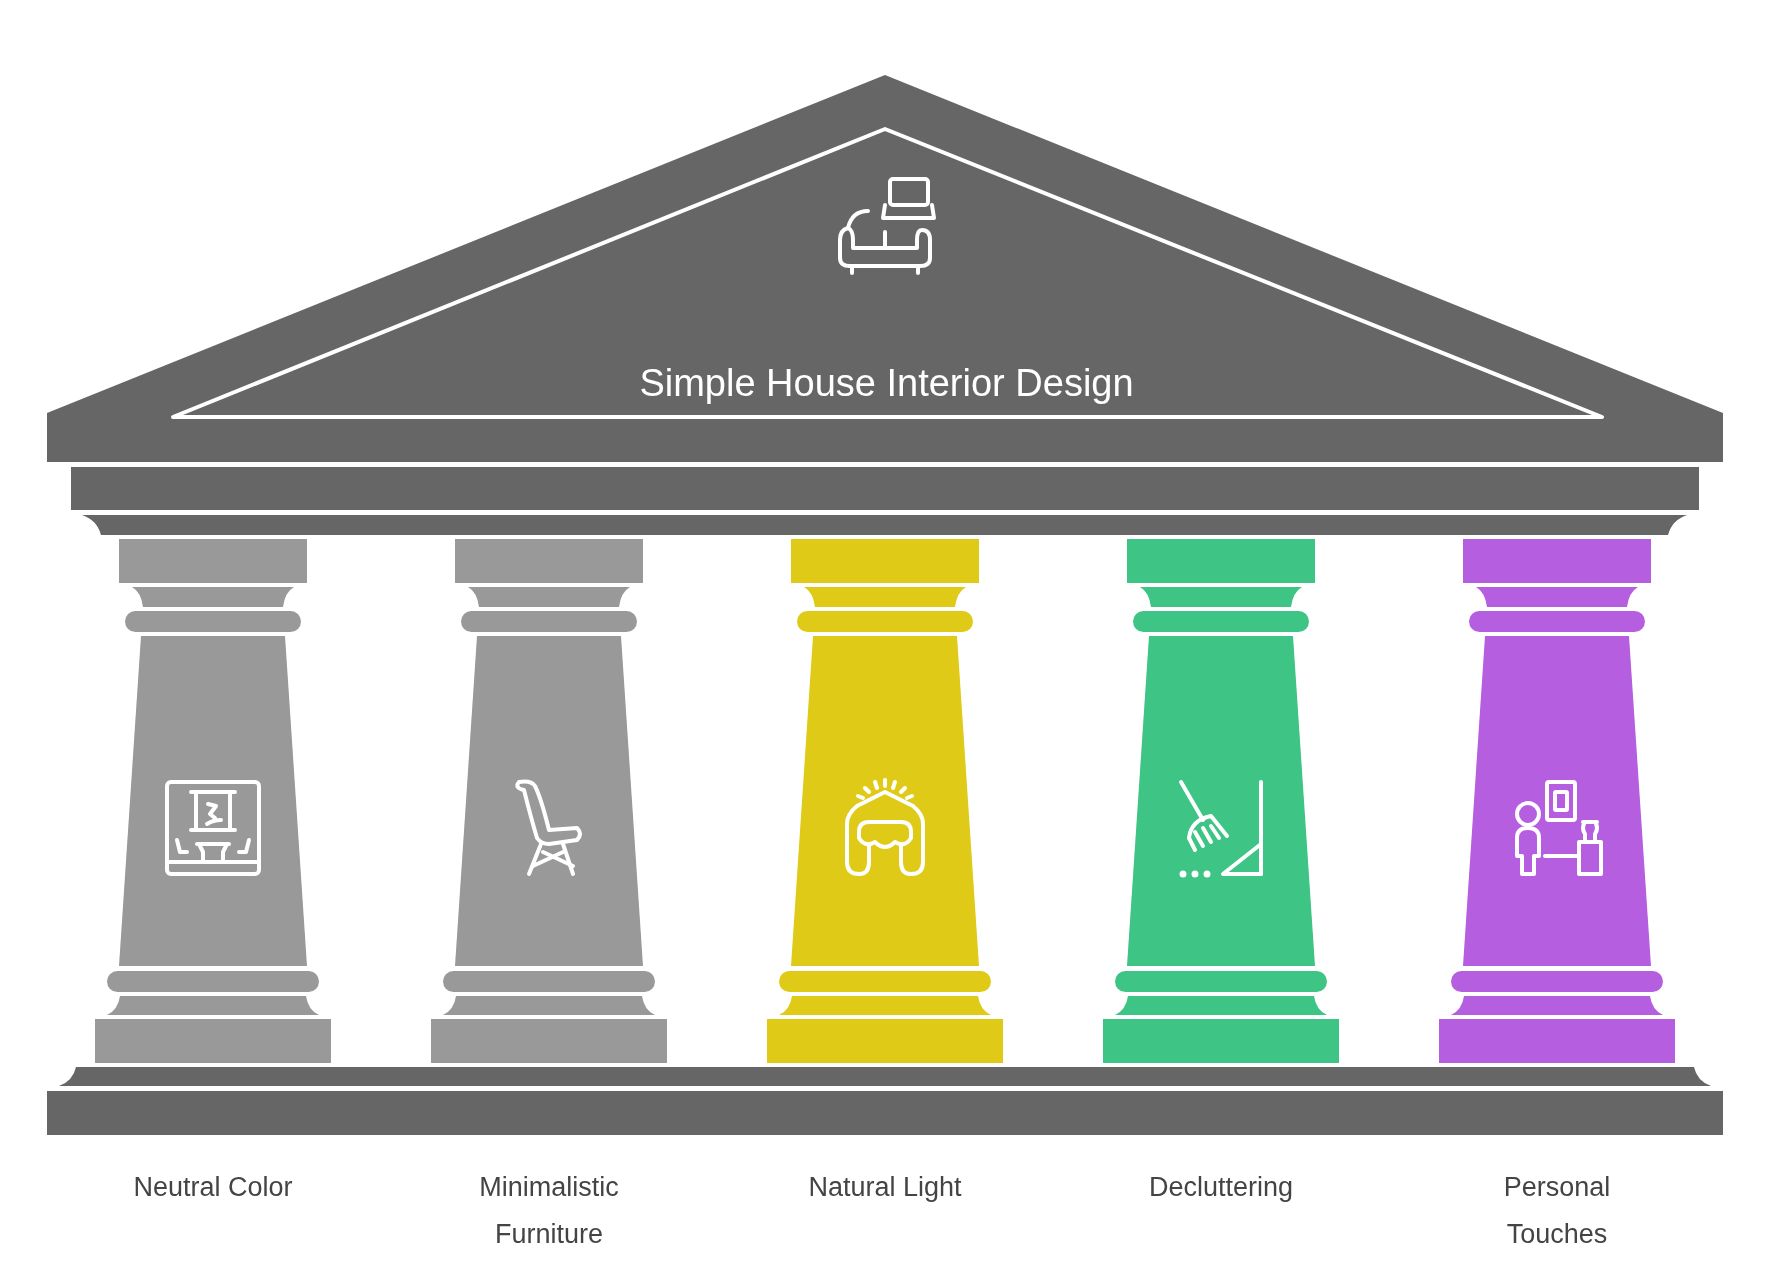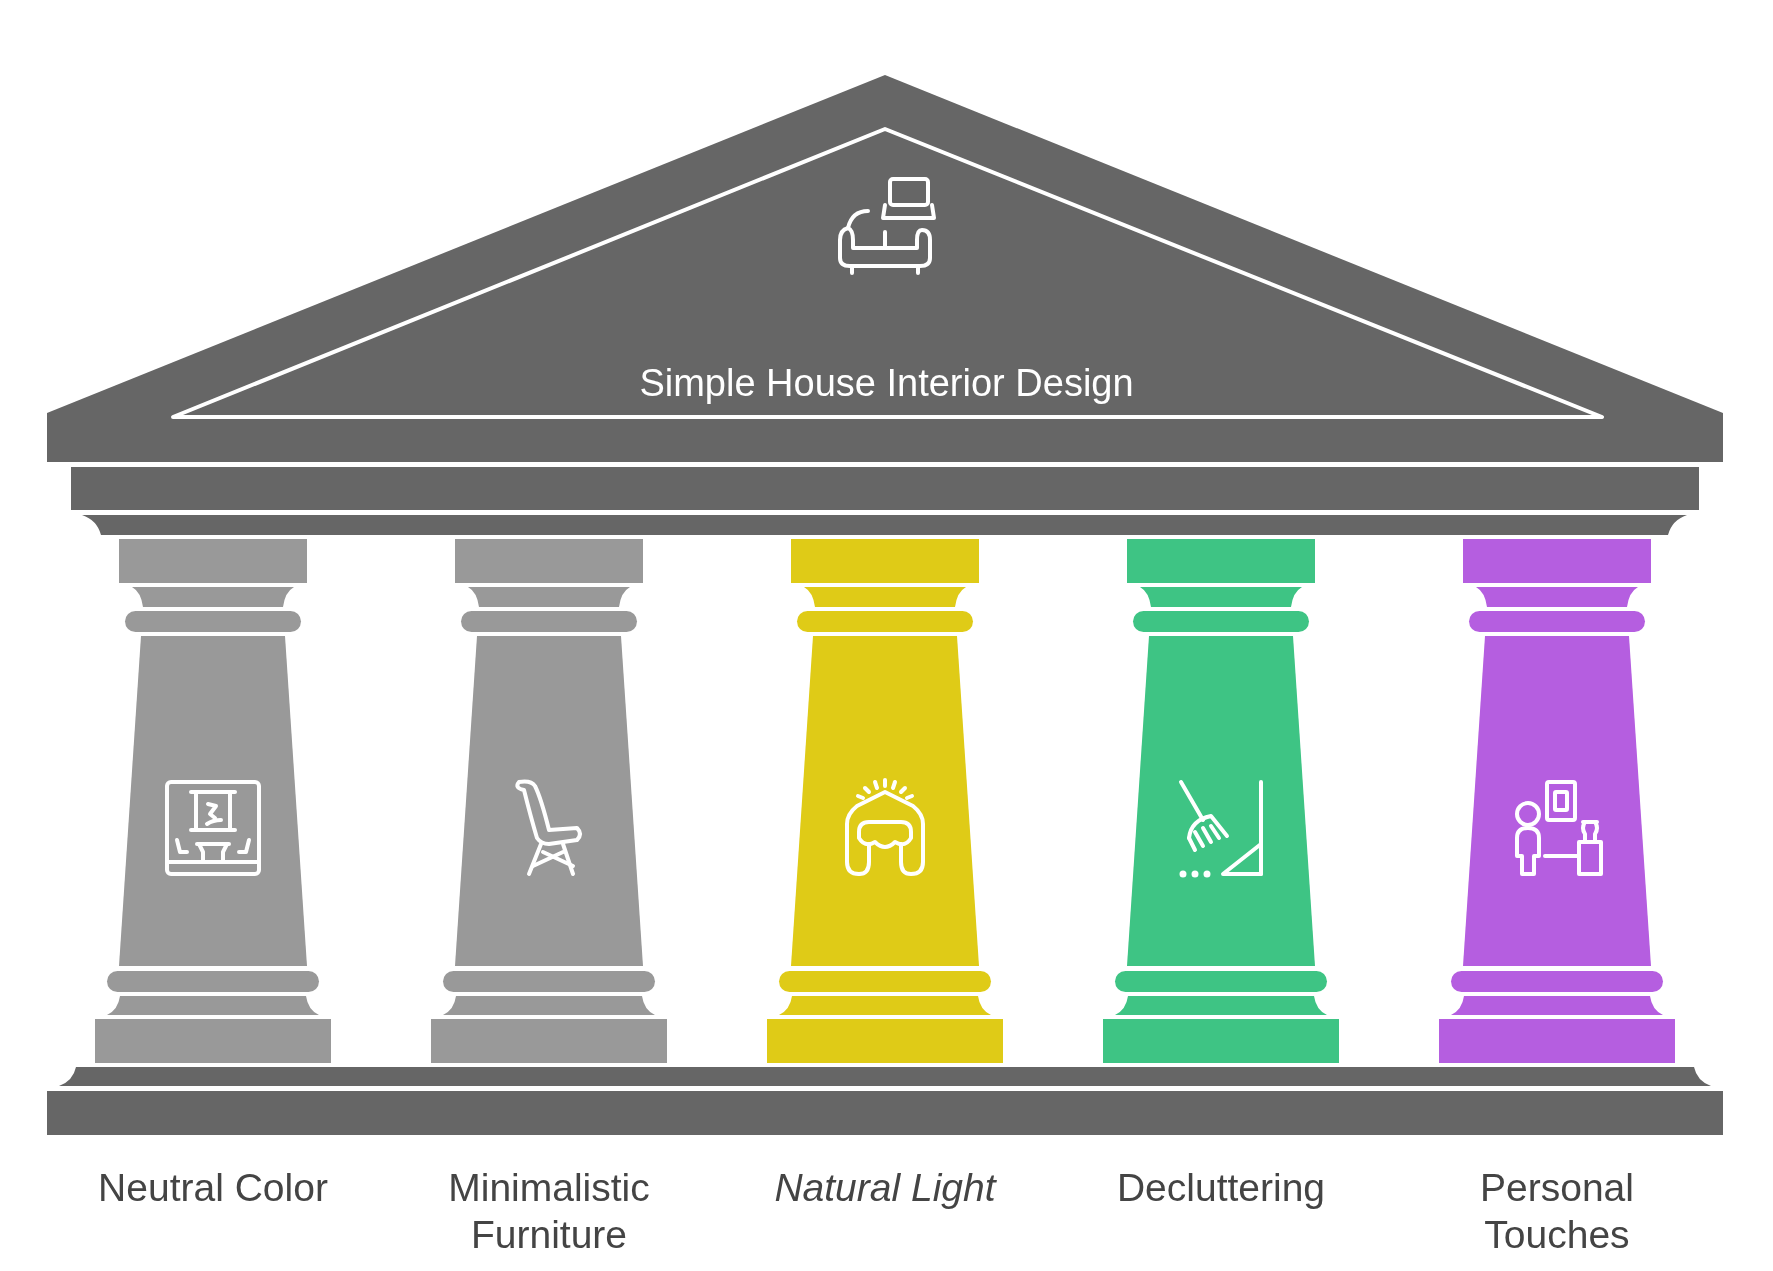--- a/index.html
+++ b/index.html
@@ -6,21 +6,21 @@
   body { width: 1773px; height: 1271px; position: relative; overflow: hidden; font-family: "Liberation Sans", sans-serif; }
   #stage { position: absolute; left: 0; top: 0; width: 1773px; height: 1271px; }
   .title {
     position: absolute; left: 0; width: 1773px; top: 318px;
     text-align: center; color: #ffffff; font-size: 38px; letter-spacing: 0px;
     font-family: "Liberation Sans", sans-serif;
     margin-top: 44px;
   }
   .label {
     position: absolute; top: 1164px; width: 320px; text-align: center;
-    color: #444444; font-size: 39px; line-height: 47px;
+    color: #444444; font-size: 27px; line-height: 47px;
     font-family: "Liberation Sans", sans-serif;
   }
 </style>
 </head>
 <body>
 
 <div id="stage">
   <svg width="1773" height="1271" viewBox="0 0 1773 1271" xmlns="http://www.w3.org/2000/svg">
 
     <g>
@@ -152,21 +152,21 @@
 
   <div class="title">Simple House Interior Design</div>
 
   <div class="label" style="left:53px;">
     <div>Neutral Color</div>
   </div>
   <div class="label" style="left:389px;">
     <div>Minimalistic</div>
     <div>Furniture</div>
   </div>
-  <div class="label" style="left:725px;font-style:italic;">
+  <div class="label" style="left:725px;">
     <div>Natural Light</div>
     <div></div>
   </div>
   <div class="label" style="left:1061px;">
     <div>Decluttering</div>
   </div>
   <div class="label" style="left:1397px;text-align:center;">
     <div>Personal</div>
     <div>Touches</div>
   </div>

